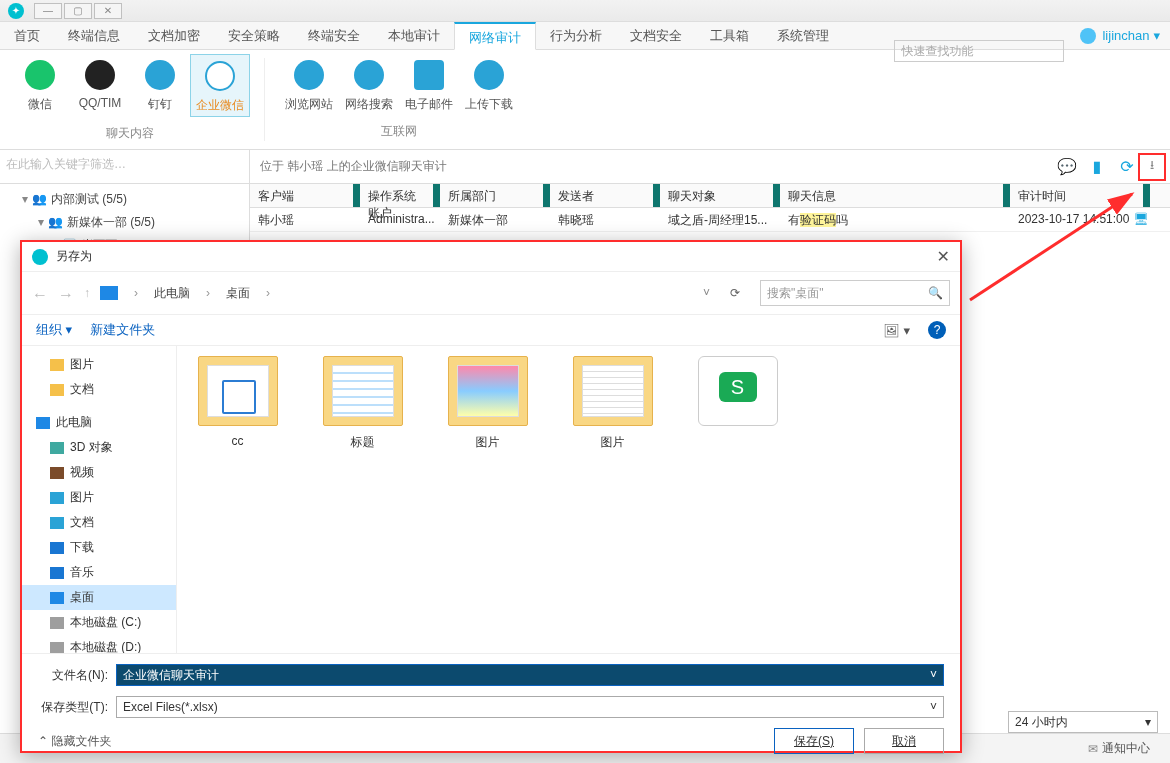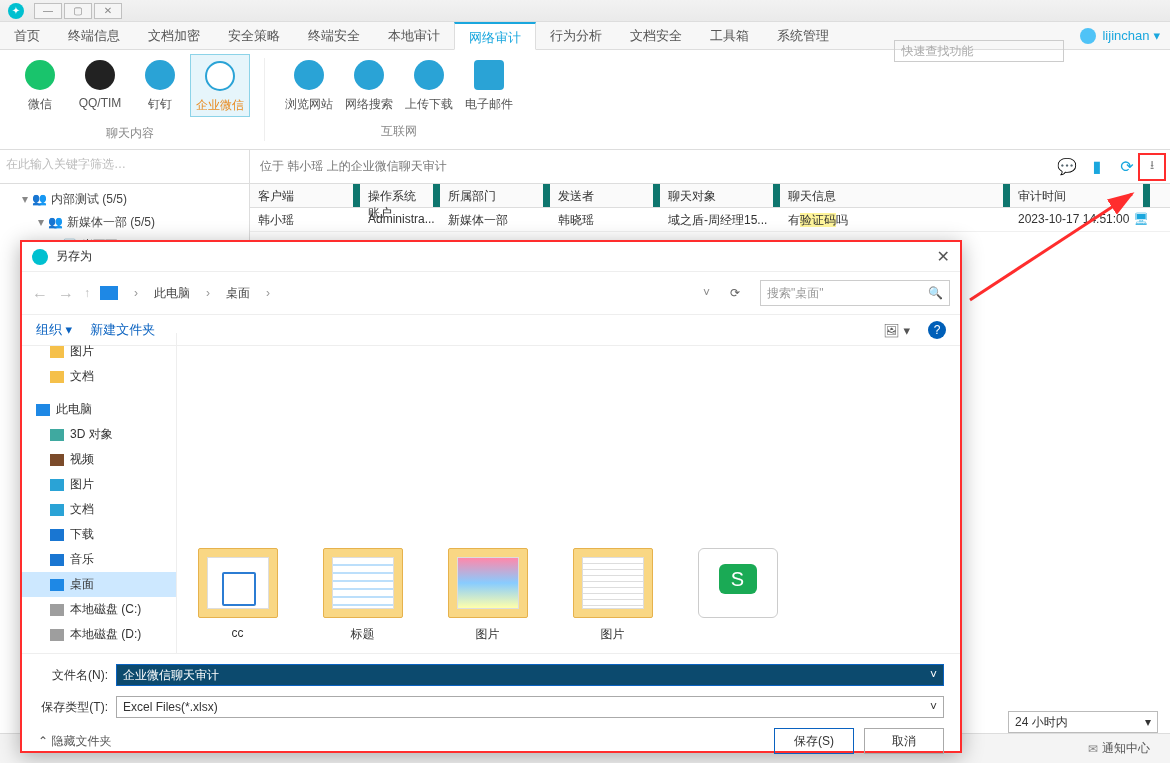--- a/index.html
+++ b/index.html
@@ -76,21 +76,21 @@
 .dlg-nav .pcico { width:18px; height:14px; background:#1e88e5;}
 .dlg-nav .crumb { color:#444;}
 .dlg-nav .sep { color:#999; margin:0 6px;}
 .dlg-nav .pathdrop { margin-left:auto; color:#888;}
 .dlg-nav .refresh { color:#666; margin:0 10px;}
 .dlg-nav .searchdlg { width:190px; height:26px; border:1px solid #ccc; display:flex; align-items:center; padding:0 6px; color:#999; font-size:12px;}
 .dlg-nav .searchdlg .mag { margin-left:auto;}
 .dlg-toolbar { height:32px; border-top:1px solid #eee; border-bottom:1px solid #eee; display:flex; align-items:center; padding:0 14px; gap:18px; font-size:13px; color:#0a62c0;}
 .dlg-toolbar .view { margin-left:auto; color:#555;}
 .dlg-toolbar .q { width:18px; height:18px; border-radius:50%; background:#005fb8; color:#fff; display:flex; align-items:center; justify-content:center; font-size:12px;}
-.dlg-body { display:flex; height:calc(100% - 30px - 42px - 32px - 98px);align-items:flex-end;}
+.dlg-body { display:flex; height:calc(100% - 30px - 42px - 32px - 98px);}
 .dlg-side { width:155px; border-right:1px solid #eee; padding:6px 0; font-size:12px; overflow:auto;}
 .dlg-side .snode { padding:4px 8px 4px 28px; display:flex; align-items:center; gap:6px;}
 .dlg-side .snode.sel { background:#cde8ff;}
 .dlg-side .sico { width:14px; height:12px; background:#f5c04a;}
 .dlg-side .sico.pc { background:#1e88e5;}
 .dlg-side .sico.dr { background:#9e9e9e;}
 .dlg-side .sico.dl { background:#1976d2;}
 .dlg-side .sico.mus { background:#1976d2;}
 .dlg-files { flex:1; padding:10px 8px; display:flex; gap:20px; align-items:flex-start;}
 .fitem { width:105px; text-align:center; font-size:12px;}
@@ -104,21 +104,21 @@
 .inner-thumb.text{background:repeating-linear-gradient(#fff,#fff 5px,#ddd 5px,#ddd 6px);}
 
 .dlg-bottom { padding:10px 16px; border-top:1px solid #eee;}
 .dlg-row { display:flex; align-items:center; margin-bottom:10px;}
 .dlg-row .lbl { width:70px; text-align:right; margin-right:8px; font-size:12px;}
 .dlg-row .combo { flex:1; height:22px; border:1px solid #0a62c0; background:#0c4a6e; color:#fff; display:flex; align-items:center; padding:0 6px; font-size:12px;}
 .dlg-row .combo.sel { background:#fff; color:#333; border:1px solid #aaa;}
 .dlg-row .combo .cv { margin-left:auto; color:inherit;}
 .dlg-foot { display:flex; align-items:center;}
 .dlg-foot .toggle { font-size:12px; color:#555; margin-right:auto;}
-.dlg-foot .btn { width:80px; height:26px; border:1px solid #aaa; margin-left:10px; display:flex; align-items:center; justify-content:center; font-size:12px; cursor:pointer;}
+.dlg-foot .btn { width:80px; height:26px; border:1px solid #aaa; margin-left:10px; display:flex; align-items:center; justify-content:center; font-size:12px; cursor:pointer;text-decoration:underline;}
 .dlg-foot .btn.primary { border:1px solid #0a62c0;}
 
 
 .arrow { position:absolute; left:910px; top:190px; width:230px; height:200px; pointer-events:none;}
 .arrow svg { width:100%; height:100%;}
 </style>
 </head>
 <body>
 
 <div class="titlebar">
@@ -177,26 +177,26 @@
     <div class="items">
       <div class="ribitem">
           <div class="ico" style="background:#2aa3d6;border-radius:50%"></div>
           <div class="txt">浏览网站</div>
         </div>
       <div class="ribitem">
           <div class="ico" style="background:#2aa3d6;border-radius:50%"></div>
           <div class="txt">网络搜索</div>
         </div>
       <div class="ribitem">
+          <div class="ico" style="background:#2aa3d6;border-radius:4px"></div>
+          <div class="txt">电子邮件</div>
+        </div>
+      <div class="ribitem">
           <div class="ico" style="background:#2aa3d6;border-radius:50%"></div>
           <div class="txt">上传下载</div>
-        </div>
-      <div class="ribitem">
-          <div class="ico" style="background:#2aa3d6;border-radius:4px"></div>
-          <div class="txt">电子邮件</div>
         </div>
     </div>
     <div class="label">互联网</div>
   </div>
 </div>
 
 <div class="midrow">
   <div class="leftfilter">在此输入关键字筛选…</div>
   <div class="locbar">
     <span>位于 韩小瑶 上的企业微信聊天审计</span>

